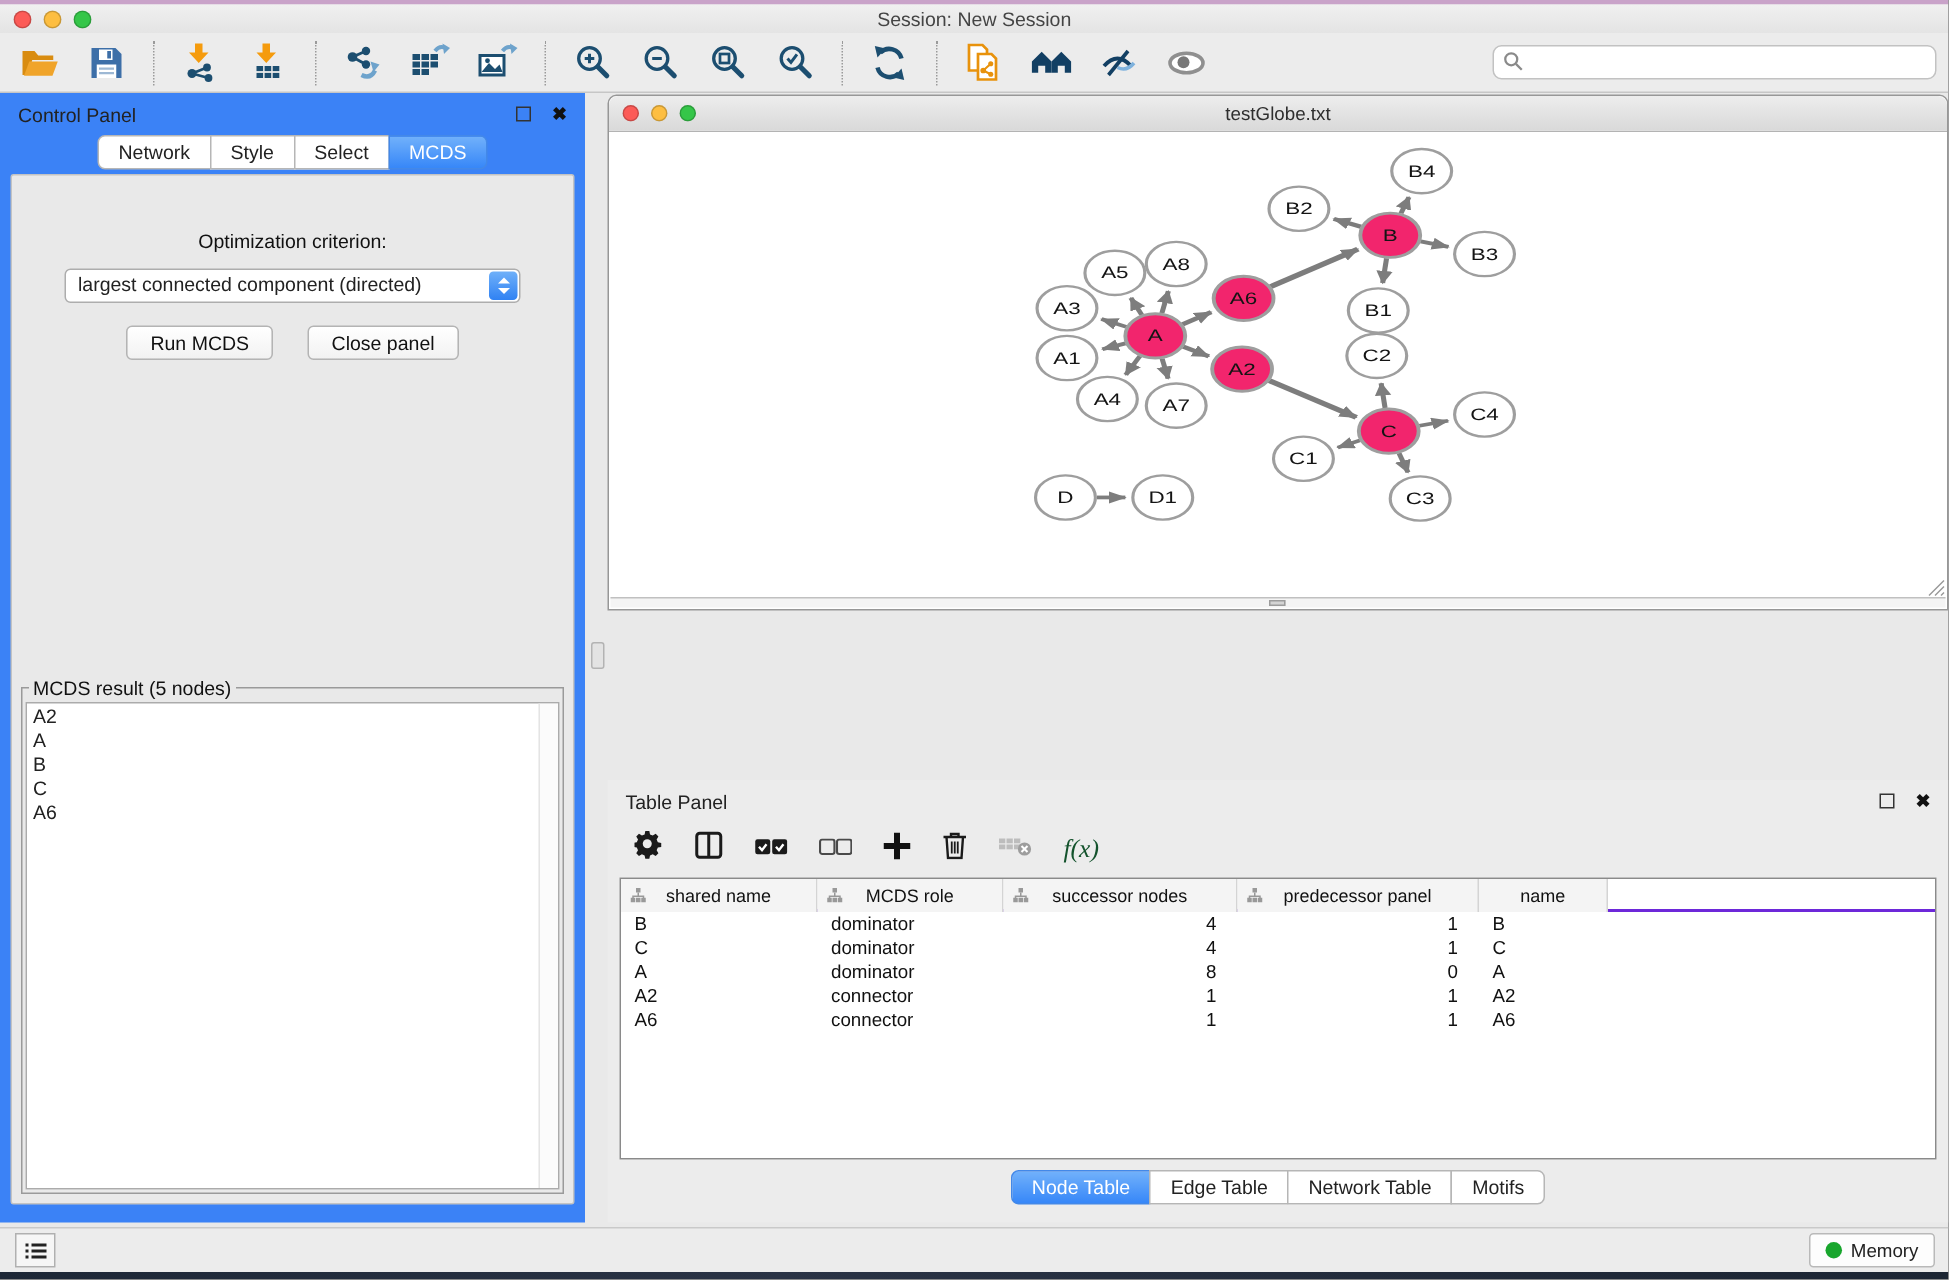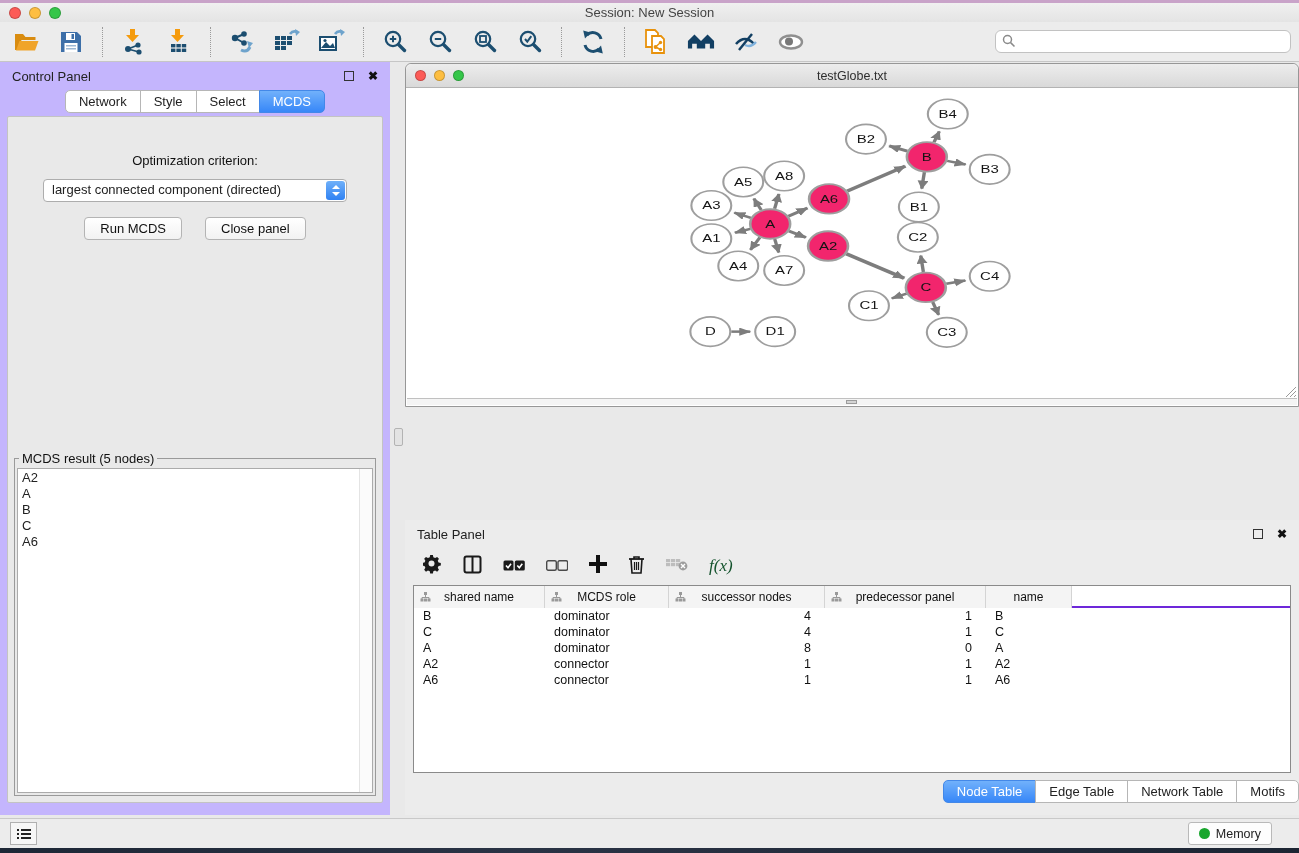--- a/index.html
+++ b/index.html
@@ -19,21 +19,21 @@
            background:#ececec;border-bottom:1px solid #c6c6c6;}
   .tbtn{width:28px;height:28px;display:flex;align-items:center;justify-content:center;}
   .tsep{height:30px;border-left:1px dotted #9a9a9a;}
   .searchbox{margin-left:auto;margin-right:8px;position:relative;width:296px;height:23px;}
   .searchbox input{width:100%;height:100%;border:1px solid #c2c2c2;border-radius:6px;
                    padding-left:26px;font-size:12px;background:#fff;outline:none;}
   .searchbox svg{position:absolute;left:7px;top:4px;}
   
   .main{position:relative;height:756px;background:#e9e9e9;}
   
-  .control-panel{position:absolute;left:0;top:0;width:390px;height:753px;background:#c4b5fd;}
+  .control-panel{position:absolute;left:0;top:0;width:390px;height:753px;background:#3b82f6;}
   .panel-head{height:28px;display:flex;align-items:center;padding:0 12px;font-size:13px;color:#222;}
   .panel-head .spacer{flex:1}
   .float-ico{width:10px;height:10px;border:1.5px solid #333;margin-right:14px;}
   .close-ico{font-size:12px;font-weight:bold;color:#111;line-height:10px;}
   .cp-tabs{display:flex;justify-content:center;}
   .cp-tab,.seg{padding:3px 13px;font-size:13px;background:#fff;border:1px solid #b6b6b6;margin-left:-1px;}
   .cp-tab:first-child,.seg:first-child{border-radius:5px 0 0 5px;margin-left:0;}
   .cp-tab:last-child,.seg:last-child{border-radius:0 5px 5px 0;}
   .cp-tab.active,.seg.active{background:linear-gradient(#71b1fb,#3787f8);border-color:#4388e8;color:#fff;}
   .cp-frame{position:absolute;left:7px;right:7px;top:54px;bottom:12px;
@@ -75,26 +75,26 @@
   .fx{font-family:"Liberation Serif",serif;font-style:italic;font-size:17px;color:#14532d;}
   .table-frame{margin:1px 8px 0 8px;height:188px;border:1px solid #8a8a8a;background:#fff;overflow:hidden;}
   .thead{display:flex;height:22px;border-bottom:2px solid #6d28d9;}
   .th{position:relative;display:flex;align-items:center;justify-content:center;font-size:12px;color:#111;
       background:#f4f4f4;border-right:1px solid #d4d4d4;height:22px;}
   .th svg{position:absolute;left:6px;top:6px;}
   .c0{width:131px}.c1{width:124px}.c2{width:156px}.c3{width:161px}.c4{width:86px}
   .tr{display:flex;height:16px;}
   .td{font-size:12.5px;color:#111;padding:1px 0 0 9px;overflow:hidden;white-space:nowrap;}
   .td.num{text-align:right;padding-right:14px;padding-left:0;}
-  .tp-tabs{display:flex;justify-content:flex-end;margin-top:7px;}
+  .tp-tabs{display:flex;justify-content:center;margin-top:7px;}
   
   .statusbar{position:relative;height:30px;background:#ececec;border-top:1px solid #c9c9c9;}
   .status-left-btn{position:absolute;left:10px;top:3px;width:27px;height:23px;background:#f6f6f6;
                    border:1px solid #b0b0b0;display:flex;align-items:center;justify-content:center;}
-  .memory-btn{position:absolute;right:27px;top:3px;height:23px;display:flex;align-items:center;gap:6px;
+  .memory-btn{position:absolute;right:9px;top:3px;height:23px;display:flex;align-items:center;gap:6px;
               padding:0 10px;background:#fdfdfd;border:1px solid #b9b9b9;border-radius:3px;font-size:12.5px;}
   .mem-dot{width:11px;height:11px;border-radius:50%;}
   .bottom-strip{height:5px;background:linear-gradient(90deg,#1d2736,#2a3345 40%,#1c2533);}
 </style>
 </head>
 <body>
 
 <div class="screen">
 
   <div class="top-strip"></div>

